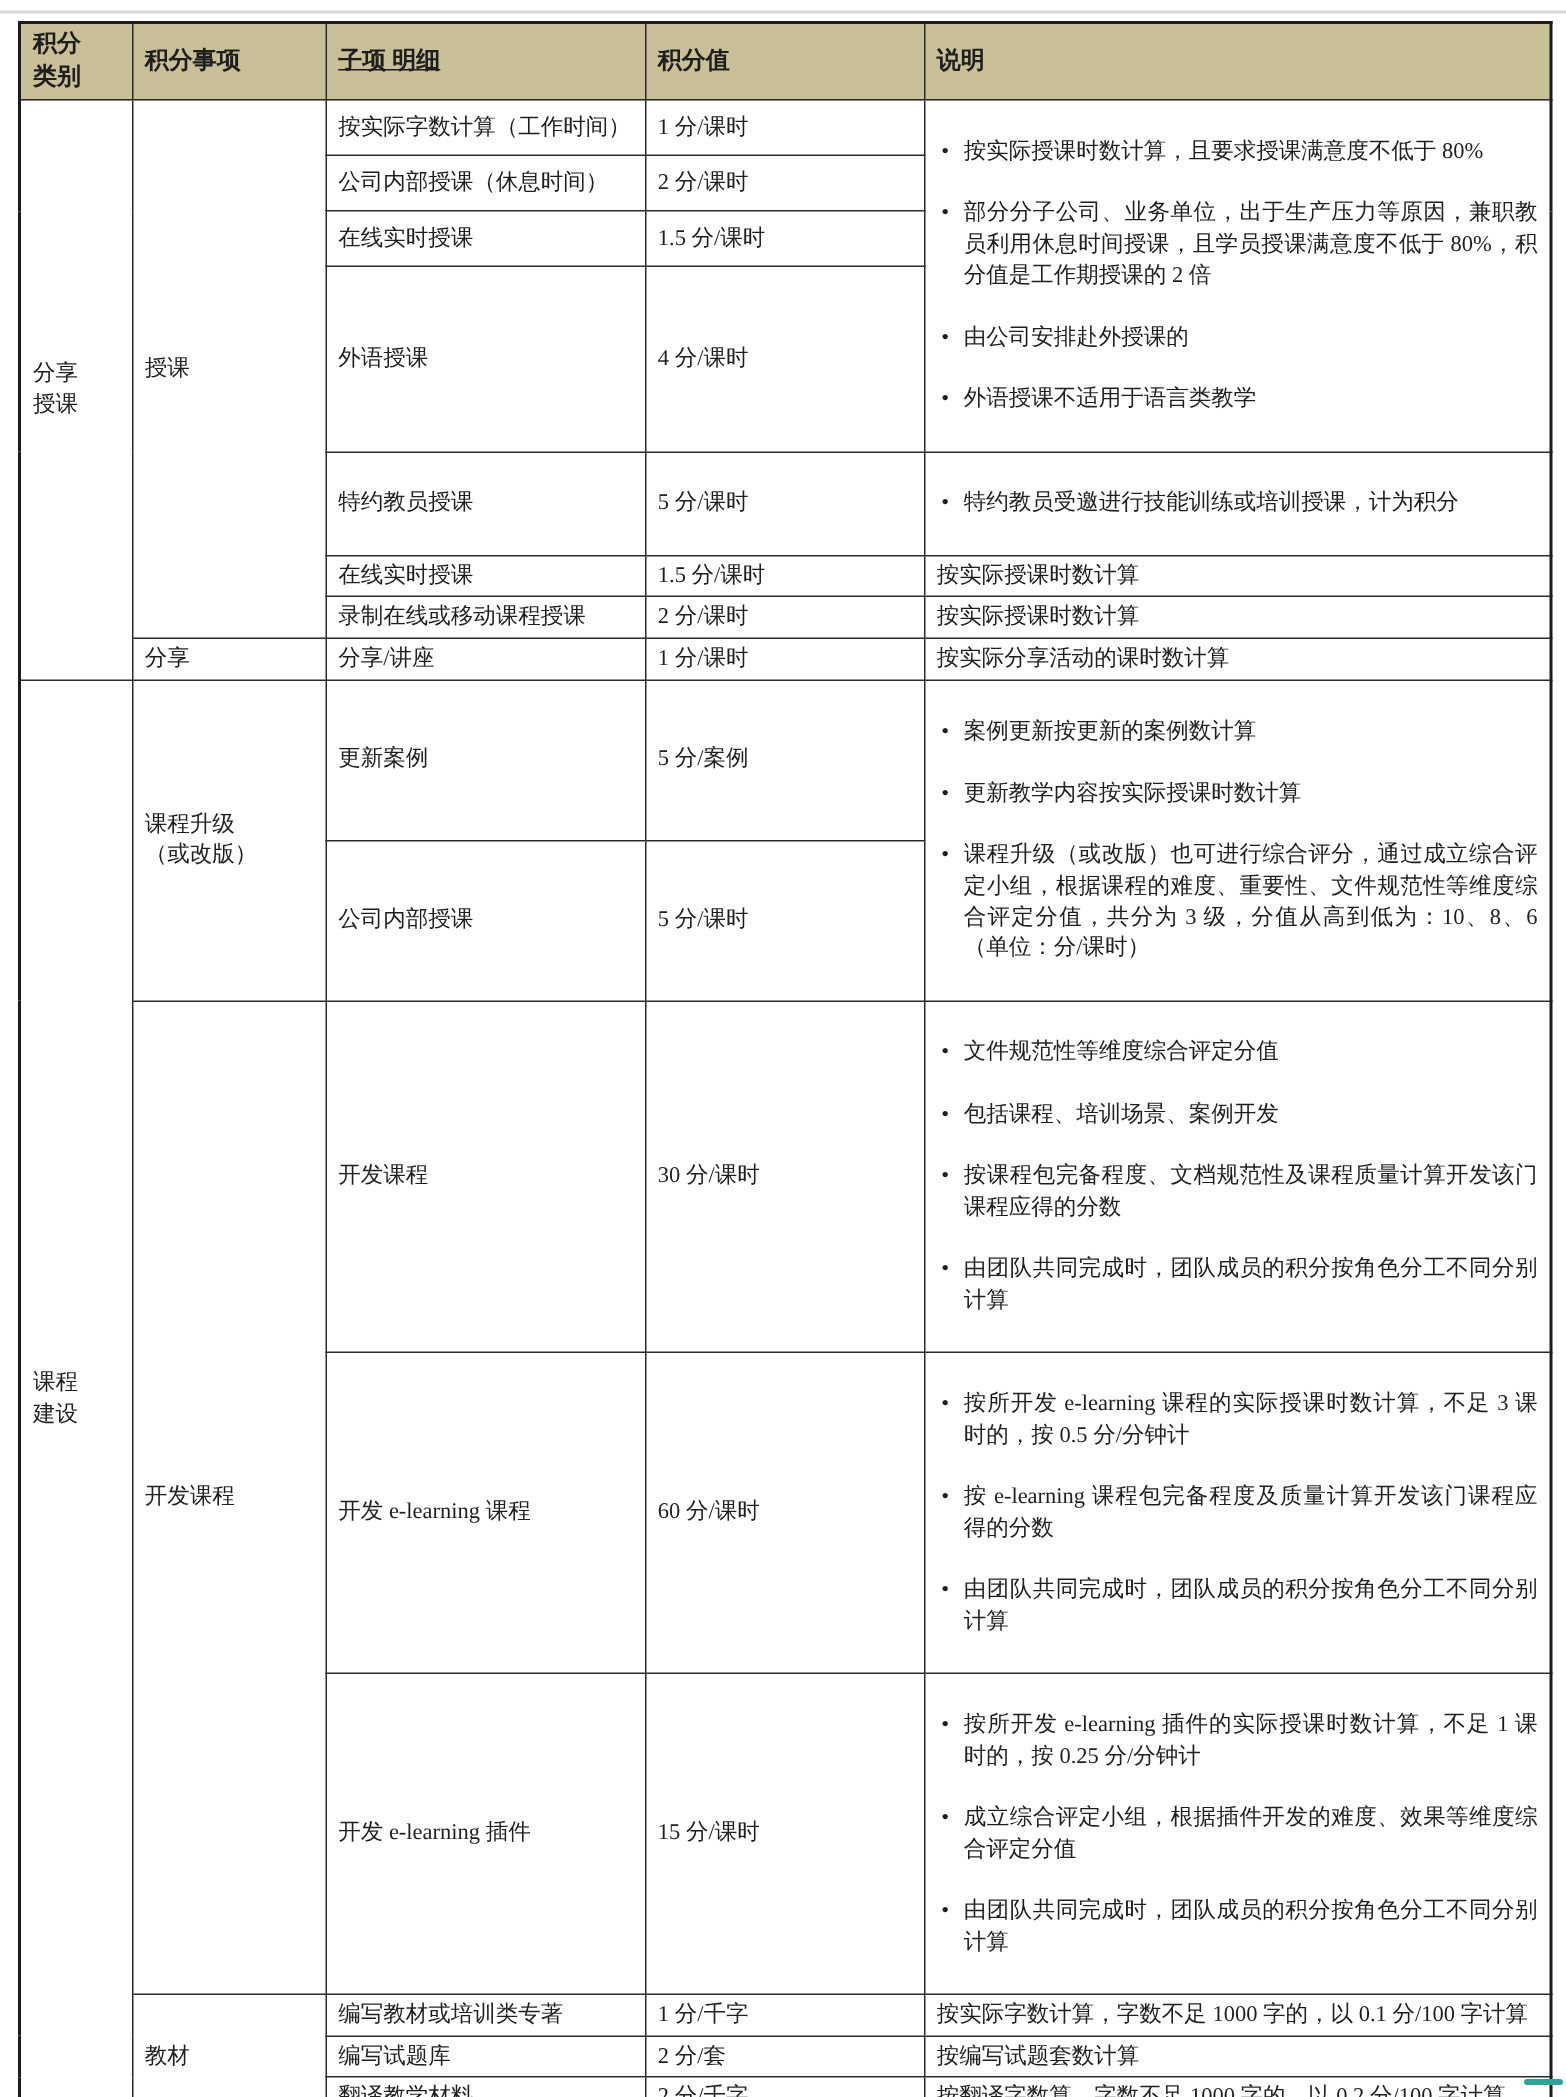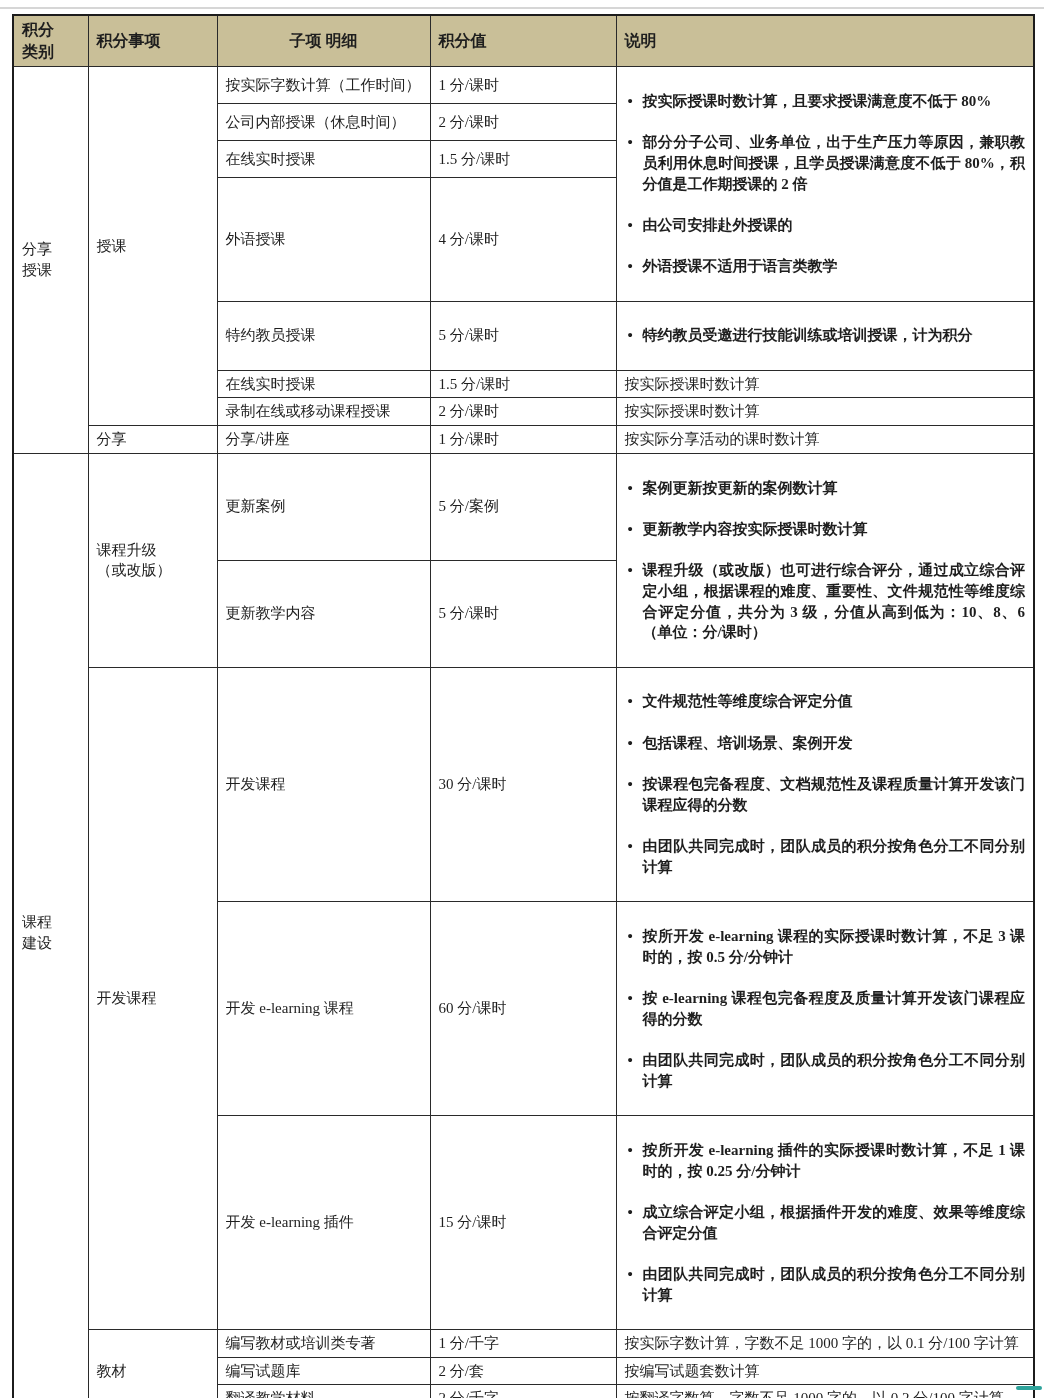--- a/index.html
+++ b/index.html
@@ -24,28 +24,27 @@
     word-break:break-word;
     overflow-wrap:break-word;
   }
   th{
     background:#c9bf98;
     font-weight:bold;
     font-size:16px;
     text-align:left;
     height:44px;
   }
-  th.center{text-align:center;}
+  th.center{text-decoration:underline;}
   td.cat{text-align:left;}
   td.desc{vertical-align:middle;}
   .bullet{
     position:relative;
     padding-left:18px;
     text-align:justify;
-    font-weight:bold;
   }
   .bullet::before{
     content:"\2022";
     position:absolute;
     left:3px;
     top:0;
   }
   tr.h37{height:37px;}
   .tealdash{
     position:absolute;left:1016px;top:1386px;width:26px;height:4px;
@@ -133,21 +132,21 @@
 （或改版）</td>
       <td>更新案例</td>
       <td>5 分/案例</td>
       <td class="desc" rowspan="2">
         <div class="bullet">案例更新按更新的案例数计算</div>
         <div class="bullet">更新教学内容按实际授课时数计算</div>
         <div class="bullet">课程升级（或改版）也可进行综合评分，通过成立综合评定小组，根据课程的难度、重要性、文件规范性等维度综合评定分值，共分为 3 级，分值从高到低为：10、8、6（单位：分/课时）</div>
       </td>
     </tr>
     <tr>
-      <td>更新教学内容</td>
+      <td>公司内部授课</td>
       <td>5 分/课时</td>
     </tr>
     <tr>
       <td rowspan="3">开发课程</td>
       <td>开发课程</td>
       <td>30 分/课时</td>
       <td class="desc">
         <div class="bullet">文件规范性等维度综合评定分值</div>
         <div class="bullet">包括课程、培训场景、案例开发</div>
         <div class="bullet">按课程包完备程度、文档规范性及课程质量计算开发该门课程应得的分数</div>

